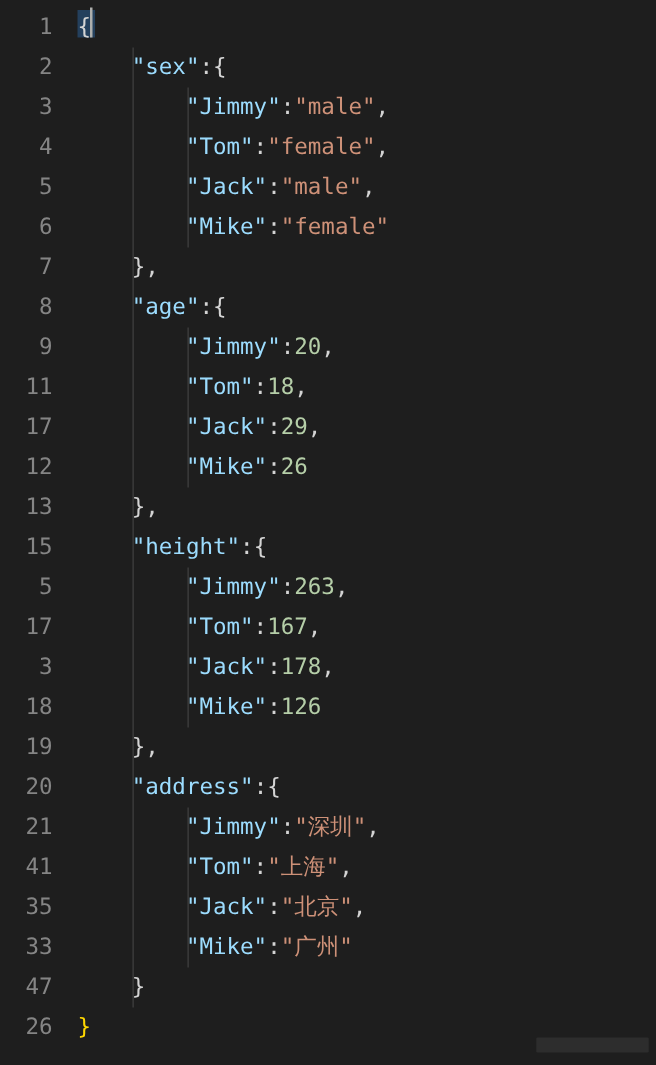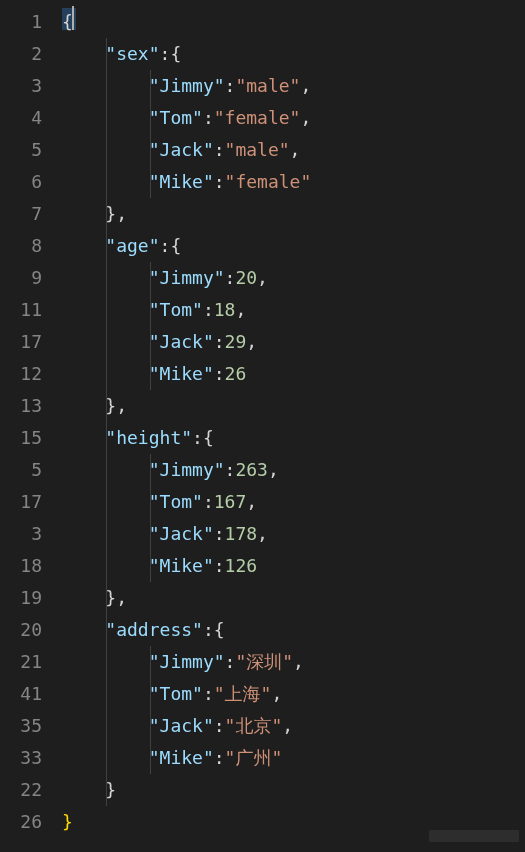--- a/index.html
+++ b/index.html
@@ -43,21 +43,21 @@
     <div>5</div>
     <div>17</div>
     <div>3</div>
     <div>18</div>
     <div>19</div>
     <div>20</div>
     <div>21</div>
     <div>41</div>
     <div>35</div>
     <div>33</div>
-    <div>22</div>
+    <div>47</div>
     <div>26</div>
   </div>
 
   <div class="code">
     <div class="sel"></div>
     <div class="cursor"></div>
 
     <div class="ig" style="left:52px;top:38px;height:768px"></div>
     <div class="ig" style="left:96px;top:70px;height:128px"></div>
     <div class="ig" style="left:96px;top:262px;height:128px"></div>

